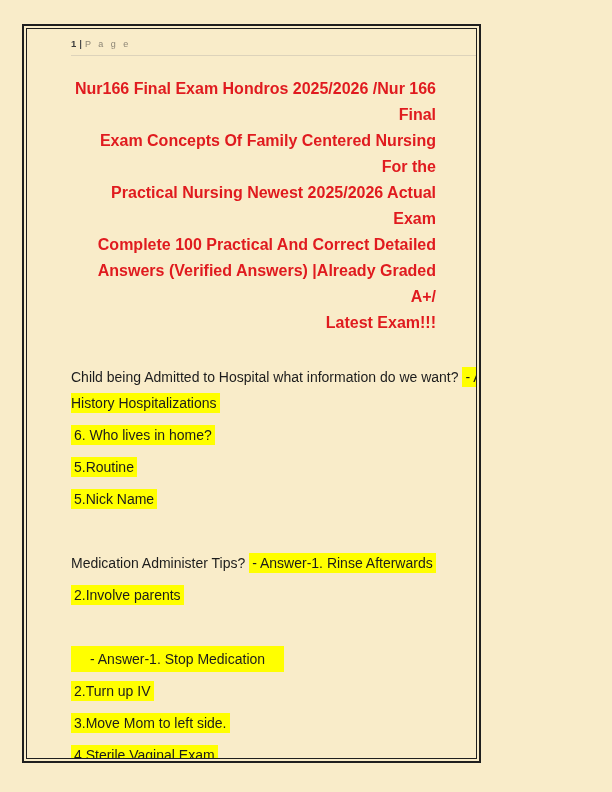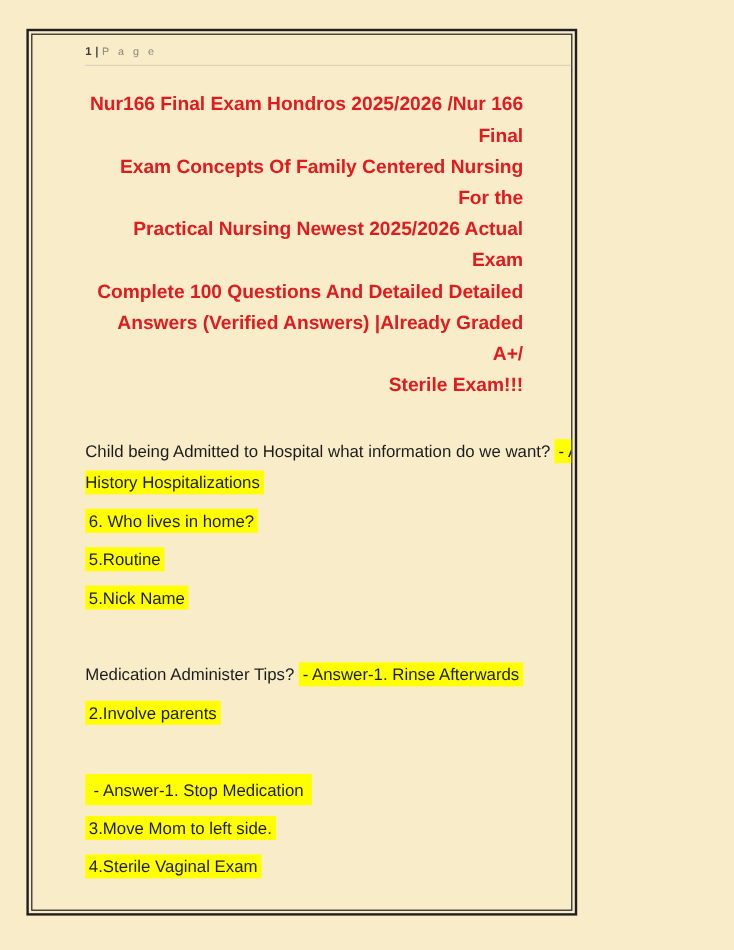--- a/index.html
+++ b/index.html
@@ -85,59 +85,60 @@
   }
   .para { margin: 0 4px 6px 0; }
   .spacer { height: 26px; margin: 0 0 6px 0; }
   mark.hl {
     background: var(--highlight);
     color: inherit;
     padding: 2px 3px;
   }
   mark.hl.block {
     display: table;
-    padding: 0 7px;
+    padding: 0 19px;
   }
 </style>
 </head>
 <body>
 
 <div class="frame-outer">
   <div class="frame-inner">
     <div class="content">
 
       <div class="header-row">
         <span class="pgnum">1</span><span class="sep">|</span><span class="pglabel">P a g e</span>
         <div class="header-rule"></div>
       </div>
 
       <div class="doc-title">
         <span class="tline">Nur166 Final Exam Hondros 2025/2026 /Nur 166 Final</span>
         <span class="tline">Exam Concepts Of Family Centered Nursing For the</span>
         <span class="tline">Practical Nursing Newest 2025/2026 Actual Exam</span>
-        <span class="tline">Complete 100 Questions And Detailed Detailed</span>
+        <span class="tline">Complete 100 Practical And Correct Detailed</span>
         <span class="tline">Answers (Verified Answers) |Already Graded A+/</span>
-        <span class="tline">Sterile Exam!!!</span>
+        <span class="tline">Latest Exam!!!</span>
       </div>
 
       <div class="qa-section">
 
         <p class="para"><span>Child being Admitted to Hospital what information do we want?</span> <mark class="hl">- Answer-1. History Hospitalizations</mark></p>
         <p class="para"><mark class="hl">6. Who lives in home?</mark></p>
         <p class="para"><mark class="hl">5.Routine</mark></p>
         <p class="para"><mark class="hl">5.Nick Name</mark></p>
 
         <p class="para spacer"></p>
 
         <p class="para"><span>Medication Administer Tips?</span> <mark class="hl">- Answer-1. Rinse Afterwards</mark></p>
         <p class="para"><mark class="hl">2.Involve parents</mark></p>
 
         <p class="para spacer"></p>
 
         <p class="para"> <mark class="hl block">- Answer-1. Stop Medication</mark></p>
+        <p class="para"><mark class="hl">2.Turn up IV</mark></p>
         <p class="para"><mark class="hl">3.Move Mom to left side.</mark></p>
         <p class="para"><mark class="hl">4.Sterile Vaginal Exam</mark></p>
 
       </div>
 
     </div>
   </div>
 </div>
 
 </body></html>

